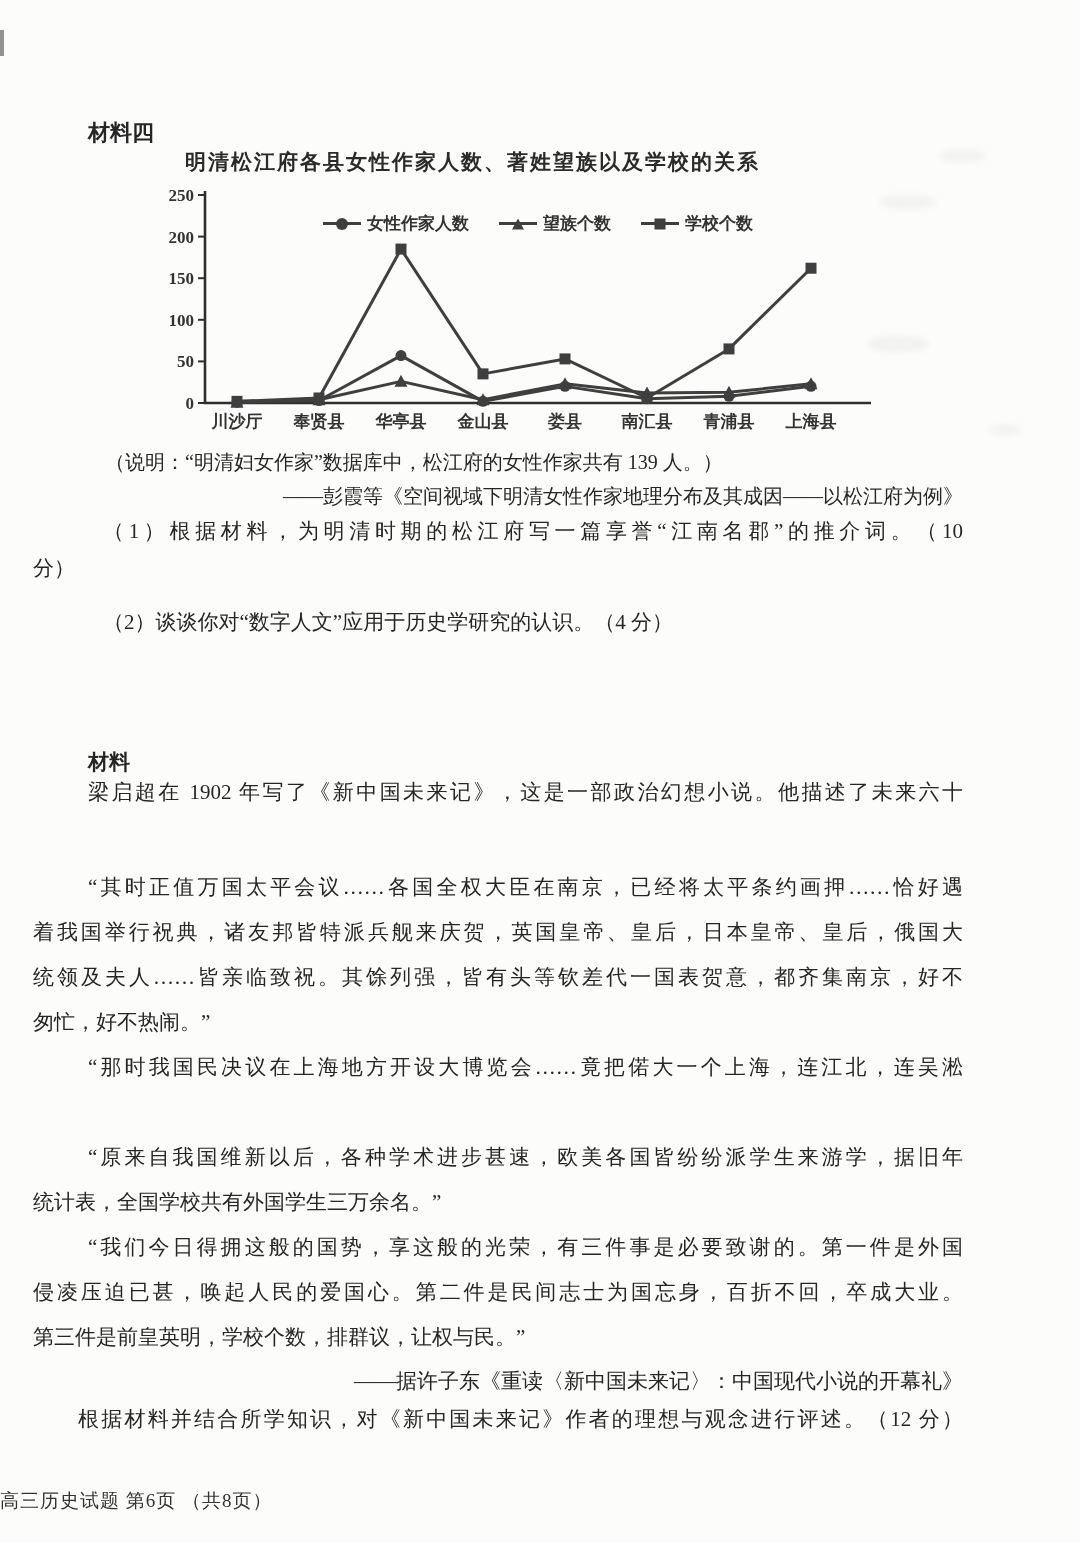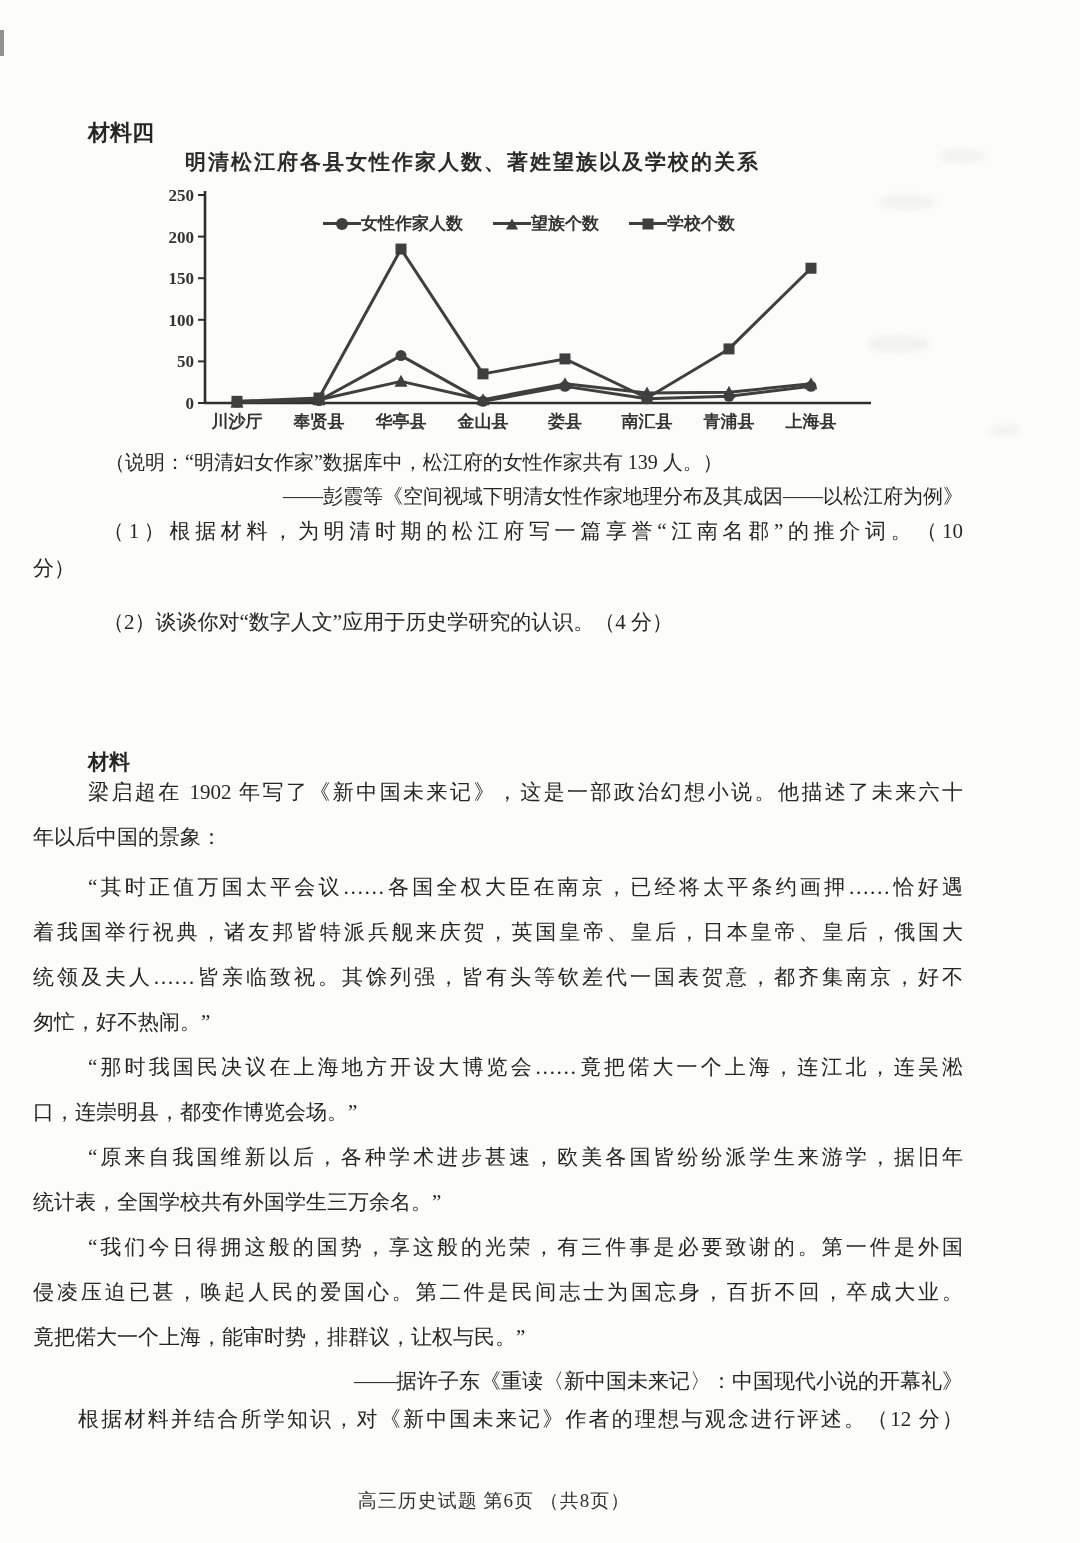--- a/index.html
+++ b/index.html
@@ -9,30 +9,30 @@
     font-family:"Liberation Serif","DejaVu Serif",serif;color:#262626;
   }
   .ln{position:absolute;left:33px;width:930px;font-size:21px;line-height:30px;}
   .just{text-align:justify;text-align-last:justify;}
   .right{text-align:right;}
   .bold{font-weight:bold;margin-top:14px;}
   .ind-55{text-indent:55px;}
   .ind-70{text-indent:70px;}
   .ind-45{text-indent:45px;}
   .small{font-size:20px;}
-  .footer{position:absolute;left:0;top:1488px;width:988px;text-align:center;
+  .footer{position:absolute;left:0;top:1488px;width:988px;text-align:left;
     font-size:19px;letter-spacing:1px;color:#333;}
   
   .chart-title{position:absolute;left:185px;top:148px;font-size:21px;font-weight:600;
     letter-spacing:2px;color:#2b2b2b;}
   .chart-wrap{position:absolute;left:165px;top:182px;width:720px;height:265px;}
   .chart-wrap svg{position:absolute;left:0;top:0;}
   svg text{font-size:17px;font-weight:700;fill:#333;font-family:inherit;}
   .legend{position:absolute;left:158px;top:30px;display:flex;gap:30px;align-items:center;}
-  .lg-item{display:flex;align-items:center;gap:0;}
+  .lg-item{display:flex;align-items:center;gap:6px;}
   .lg-line{position:relative;width:38px;height:3px;background:#3f3f3f;display:inline-block;}
   .mk{position:absolute;left:50%;top:50%;transform:translate(-50%,-50%);display:block;}
   .mk-circle{width:12px;height:12px;border-radius:50%;background:#3f3f3f;}
   .mk-square{width:11px;height:11px;background:#3f3f3f;}
   .mk-tri{width:0;height:0;border-left:6.5px solid transparent;border-right:6.5px solid transparent;
     border-bottom:11px solid #3f3f3f;background:none;}
   .lg-label{font-size:17px;font-weight:700;color:#333;}
   
   .sm{position:absolute;background:#777;opacity:.07;filter:blur(3px);border-radius:40%;}
   .edge-nub{position:absolute;left:0;top:30px;width:4px;height:26px;background:#3a3a3a;opacity:.55;}
@@ -128,34 +128,32 @@
 
   <div class="ln small" style="top:447px;left:105px;width:860px;">（说明：“明清妇女作家”数据库中，松江府的女性作家共有 139 人。）</div>
   <div class="ln small right" style="top:481px;">——彭霞等《空间视域下明清女性作家地理分布及其成因——以松江府为例》</div>
   <div class="ln just ind-70" style="top:516px;">（1）根据材料，为明清时期的松江府写一篇享誉“江南名郡”的推介词。（10</div>
   <div class="ln" style="top:553px;">分）</div>
   <div class="ln ind-70" style="top:607px;">（2）谈谈你对“数字人文”应用于历史学研究的认识。（4 分）</div>
 
   <div class="ln bold" style="top:733px;left:88px;width:200px;">材料</div>
 
   <div class="ln just ind-55" style="top:777px;">梁启超在 1902 年写了《新中国未来记》，这是一部政治幻想小说。他描述了未来六十</div>
-  <div class="ln" style="top:822px;">年以后中国的景象：</div>
 
   <div class="ln just ind-55" style="top:872px;">“其时正值万国太平会议……各国全权大臣在南京，已经将太平条约画押……恰好遇</div>
   <div class="ln just" style="top:962px;">统领及夫人……皆亲临致祝。其馀列强，皆有头等钦差代一国表贺意，都齐集南京，好不</div>
   <div class="ln just" style="top:917px;">着我国举行祝典，诸友邦皆特派兵舰来庆贺，英国皇帝、皇后，日本皇帝、皇后，俄国大</div>
   <div class="ln" style="top:1007px;">匆忙，好不热闹。”</div>
 
   <div class="ln just ind-55" style="top:1052px;">“那时我国民决议在上海地方开设大博览会……竟把偌大一个上海，连江北，连吴淞</div>
-  <div class="ln" style="top:1097px;">口，连崇明县，都变作博览会场。”</div>
 
   <div class="ln just ind-55" style="top:1142px;">“原来自我国维新以后，各种学术进步甚速，欧美各国皆纷纷派学生来游学，据旧年</div>
   <div class="ln" style="top:1187px;">统计表，全国学校共有外国学生三万余名。”</div>
 
   <div class="ln just ind-55" style="top:1232px;">“我们今日得拥这般的国势，享这般的光荣，有三件事是必要致谢的。第一件是外国</div>
   <div class="ln just" style="top:1277px;">侵凌压迫已甚，唤起人民的爱国心。第二件是民间志士为国忘身，百折不回，卒成大业。</div>
-  <div class="ln" style="top:1322px;">竟把偌大一个上海，能审时势，排群议，让权与民。”</div>
+  <div class="ln" style="top:1322px;">第三件是前皇英明，学校个数，排群议，让权与民。”</div>
 
   <div class="ln right" style="top:1366px;">——据许子东《重读〈新中国未来记〉：中国现代小说的开幕礼》</div>
   <div class="ln just ind-45" style="top:1404px;">根据材料并结合所学知识，对《新中国未来记》作者的理想与观念进行评述。（12 分）</div>
 
   <div class="footer">高三历史试题 第6页 （共8页）</div>
 </div>
 
 </body></html>

